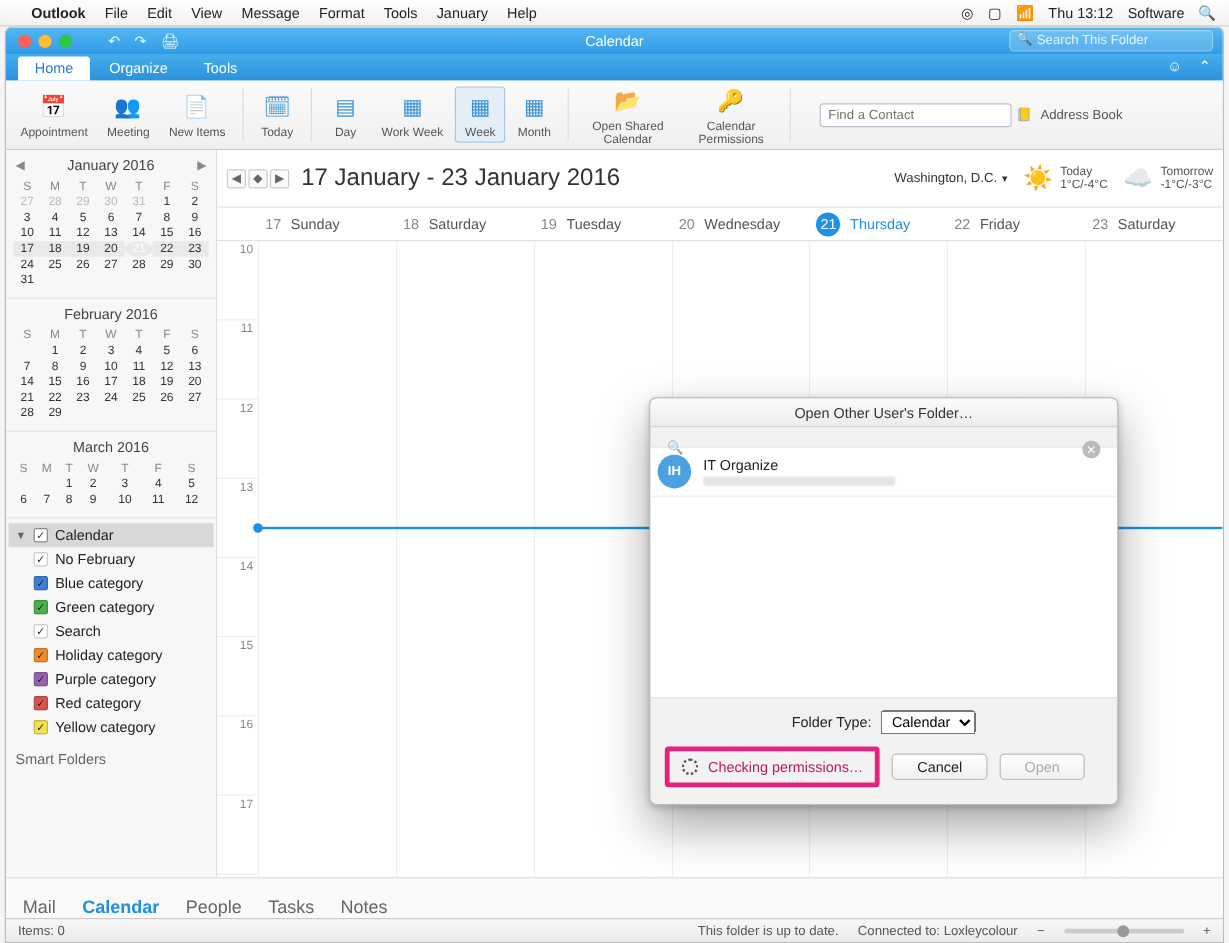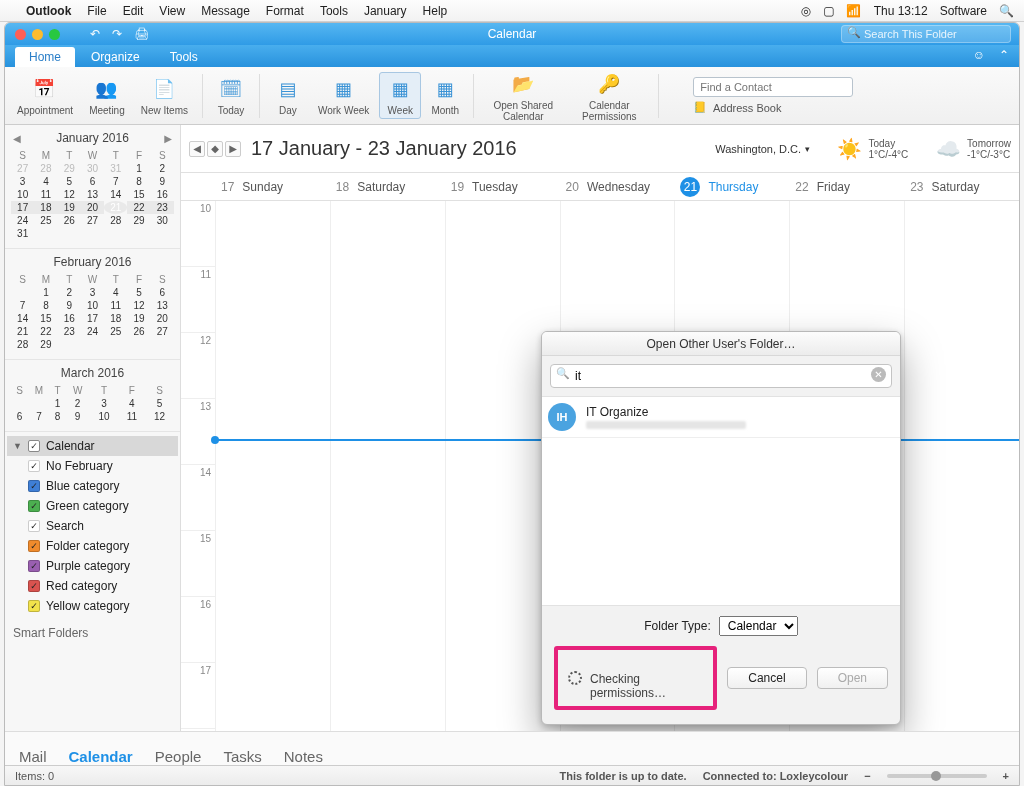--- a/index.html
+++ b/index.html
@@ -30,21 +30,21 @@
   .tabstrip .tab { padding: 3px 14px; font-size: 12px; cursor: default; border-radius: 3px 3px 0 0; }
   .tabstrip .tab.active { background: #fff; color: #2a7ec8; font-weight: 500; }
   .tabstrip .right-icons { position: absolute; right: 10px; top: 3px; display: flex; gap: 14px; }
 
   
   .ribbon { height: 58px; background: linear-gradient(#fafafa,#f0f0f0); border-bottom: 1px solid #ccc; display: flex; align-items: center; padding: 0 6px; gap: 4px; }
   .ribbon .grp { display: flex; flex-direction: column; align-items: center; padding: 2px 6px; gap: 2px; font-size: 10px; color: #555; cursor: default; }
   .ribbon .grp .ic { width: 28px; height: 28px; display: flex; align-items: center; justify-content: center; font-size: 18px; color: #3a93d6; }
   .ribbon .grp.sel { background: #e4eef7; border: 1px solid #a8c7e2; border-radius: 3px; }
   .ribbon .sep { width: 1px; height: 44px; background: #ddd; margin: 0 4px; }
-  .ribbon .contact-box { display: flex; flex-direction: column; gap: 4px; margin-left: 26px; }
+  .ribbon .contact-box { display: flex; gap: 4px; margin-left: 16px; }
   .ribbon .contact-box input { border: 1px solid #b8c3cd; border-radius: 3px; padding: 3px 6px; width: 160px; font-size: 11px; }
   .ribbon .ab { display: flex; align-items: center; gap: 6px; color: #555; font-size: 11px; }
 
   
   .mainarea { flex: 1; display: flex; overflow: hidden; }
   .sidebar { width: 176px; background: #f7f7f7; border-right: 1px solid #ddd; overflow-y: auto; display: flex; flex-direction: column; }
   .minical { padding: 4px 6px 8px; border-bottom: 1px solid #e5e5e5; }
   .minical .hdr { display: flex; align-items: center; justify-content: center; gap: 4px; font-size: 12px; font-weight: 500; color: #444; margin: 2px 0 4px; position: relative; }
   .minical .hdr .arrow { position: absolute; font-size: 10px; color: #888; cursor: default; }
   .minical .hdr .arrow.l { left: 2px; } .minical .hdr .arrow.r { right: 2px; }
@@ -61,21 +61,21 @@
   .catlist .chk { width: 12px; height: 12px; border: 1px solid #888; border-radius: 2px; display: inline-flex; align-items: center; justify-content: center; font-size: 9px; background: #fff; }
   .catlist .chk.c { color: #333; }
   .catlist .swatch { width: 12px; height: 12px; border-radius: 2px; border: 1px solid rgba(0,0,0,.2); display: inline-flex; align-items: center; justify-content: center; font-size: 9px; color: #222; }
   .smart { padding: 6px 8px; color: #666; }
 
   .contentcol { flex: 1; display: flex; flex-direction: column; background: #fff; position: relative; }
   .calhdr { height: 48px; border-bottom: 1px solid #e0e0e0; display: flex; align-items: center; padding: 0 8px; gap: 10px; position: relative; }
   .calhdr .nav { display: flex; gap: 2px; }
   .calhdr .nav span { width: 16px; height: 16px; border: 1px solid #ccc; background: #fafafa; border-radius: 2px; display: inline-flex; align-items: center; justify-content: center; font-size: 10px; color: #666; cursor: default; }
   .calhdr .range { font-size: 20px; font-weight: 500; color: #333; }
-  .calhdr .weather-wrap { margin-left: auto; display: flex; gap: 28px; align-items: center; }
+  .calhdr .weather-wrap { margin-left: auto; display: flex; gap: 13px; align-items: center; }
   .loc { display: flex; align-items: center; gap: 4px; font-size: 11px; color: #333; }
   .wday { display: flex; gap: 6px; align-items: center; font-size: 10px; color: #555; }
   .wday .big { font-size: 20px; }
 
   .dayrow { height: 28px; border-bottom: 1px solid #e0e0e0; display: grid; grid-template-columns: 34px repeat(7, 1fr); align-items: center; font-size: 12px; color: #555; }
   .dayrow .cell { display: flex; gap: 8px; align-items: center; padding-left: 6px; }
   .dayrow .cell .num { color: #888; }
   .dayrow .cell.today .num { background: #1e90e6; color: #fff; width: 20px; height: 20px; border-radius: 50%; display: inline-flex; align-items: center; justify-content: center; }
   .dayrow .cell.today .name { color: #1e90e6; font-weight: 500; }
 
@@ -84,43 +84,43 @@
   .grid .hour { height: 66px; border-bottom: 1px solid #eee; font-size: 10px; color: #888; text-align: right; padding: 2px 4px 0 0; }
   .grid .daycol { border-left: 1px solid #eee; }
   .nowline { position: absolute; left: 34px; right: 0; height: 2px; background: #1e90e6; top: 238px; }
   .nowline::before { content: ""; position: absolute; left: -4px; top: -3px; width: 8px; height: 8px; background: #1e90e6; border-radius: 50%; }
 
   .bottomtabs { height: 34px; border-top: 1px solid #ddd; display: flex; align-items: flex-end; gap: 22px; padding: 0 14px; font-size: 15px; color: #666; background: #fafafa; }
   .bottomtabs span { cursor: default; }
   .bottomtabs .active { color: #1e90e6; font-weight: 600; }
 
   .statusbar { height: 20px; background: linear-gradient(#f7f7f7,#ececec); border-top: 1px solid #ccc; display: flex; align-items: center; padding: 0 10px; font-size: 11px; color: #555; gap: 16px; }
-  .statusbar .right { margin-left: auto; display: flex; gap: 16px; align-items: center; font-weight: bold; }
+  .statusbar .right { margin-left: auto; display: flex; gap: 16px; align-items: center; }
   .zoom { width: 100px; height: 4px; background: #ccc; border-radius: 2px; position: relative; }
   .zoom::after { content: ""; width: 10px; height: 10px; background: #999; border-radius: 50%; position: absolute; top: -3px; left: 44px; }
 
   
-  .modal { position: absolute; top: 206px; left: 360px; width: 360px; background: #f2f2f2; border: 1px solid #b8b8b8; border-radius: 6px; box-shadow: 0 18px 40px rgba(0,0,0,.35), 0 2px 6px rgba(0,0,0,.2); overflow: hidden; }
+  .modal { position: absolute; top: 206px; left: 360px; width: 391px; background: #f2f2f2; border: 1px solid #b8b8b8; border-radius: 6px; box-shadow: 0 18px 40px rgba(0,0,0,.35), 0 2px 6px rgba(0,0,0,.2); overflow: hidden; }
   .modal .mtitle { height: 24px; display: flex; align-items: center; justify-content: center; background: linear-gradient(#fcfcfc,#ececec); border-bottom: 1px solid #d8d8d8; font-size: 12px; color: #333; }
   .modal .msearch { padding: 8px; position: relative; }
   .modal .msearch input { width: 100%; padding: 4px 24px 4px 24px; border: 1px solid #c4c4c4; border-radius: 4px; font-size: 12px; background: #fff; }
   .modal .msearch::before { content: "🔍"; position: absolute; left: 14px; top: 11px; font-size: 11px; opacity: .6; }
   .modal .msearch .clear { position: absolute; right: 14px; top: 11px; width: 15px; height: 15px; background: #bbb; color: #fff; border-radius: 50%; font-size: 10px; display: flex; align-items: center; justify-content: center; cursor: default; }
   .modal .results { background: #fff; border-top: 1px solid #e2e2e2; border-bottom: 1px solid #e2e2e2; height: 210px; overflow: auto; }
   .modal .result { display: flex; align-items: center; gap: 10px; padding: 6px 6px; border-bottom: 1px solid #eee; }
   .modal .result.sel { background: #eaeaea; }
   .modal .avatar { width: 28px; height: 28px; border-radius: 50%; display: flex; align-items: center; justify-content: center; color: #fff; font-size: 11px; font-weight: 600; }
   .modal .rtext { display: flex; flex-direction: column; }
   .modal .rtext .sub { width: 160px; height: 8px; background: #e5e5e5; border-radius: 2px; margin-top: 2px; filter: blur(1px); }
   .modal .ftrow { display: flex; align-items: center; justify-content: center; gap: 8px; padding: 10px 0 6px; font-size: 12px; }
   .modal .ftrow select { font-size: 12px; padding: 1px 4px; }
   .modal .btnrow { display: flex; align-items: center; gap: 10px; padding: 4px 12px 14px; font-size: 12px; }
   .modal .btn { padding: 3px 20px; border: 1px solid #bcbcbc; background: linear-gradient(#fff,#f0f0f0); border-radius: 4px; font-size: 12px; cursor: default; }
   .modal .btn.disabled { color: #aaa; }
-  .modal .checking { display: flex; align-items: center; gap: 8px; color: #404040; flex: 1; margin-top: 16px; }
+  .modal .checking { display: flex; align-items: center; gap: 8px; color: #be185d; flex: 1; }
   .spinner { width: 14px; height: 14px; border: 2px dotted #555; border-radius: 50%; animation: none; }
   .highlight-box { border: 4px solid #e6227b; border-radius: 3px; padding: 6px 10px; display: flex; align-items: center; gap: 8px; }
   .modal .btnrow .right { display: flex; gap: 10px; }
 
 </style>
 </head>
 <body>
 
 <div class="mac-menubar">
   <span class="apple"></span>
@@ -429,21 +429,21 @@
     <span>Green category</span>
             </div>
             <div class="row">
               <span style="width:9px"></span>
     <span class="swatch" style="background:#ffffff">✓</span>
     <span>Search</span>
             </div>
             <div class="row">
               <span style="width:9px"></span>
     <span class="swatch" style="background:#f08b2c">✓</span>
-    <span>Folder category</span>
+    <span>Holiday category</span>
             </div>
             <div class="row">
               <span style="width:9px"></span>
     <span class="swatch" style="background:#9a5fb0">✓</span>
     <span>Purple category</span>
             </div>
             <div class="row">
               <span style="width:9px"></span>
     <span class="swatch" style="background:#d9534f">✓</span>
     <span>Red category</span>
@@ -537,21 +537,20 @@
           <div class="daycol"></div>
           <div class="daycol"></div>
           <div class="daycol"></div>
           <div class="daycol"></div>
         <div class="nowline"></div>
       </div>
 
       <div class="modal">
         <div class="mtitle">Open Other User's Folder…</div>
         <div class="msearch">
-          <input value="it" style="">
           <div class="clear">✕</div>
         </div>
         <div class="results" id="dlgresults">
             <div class="result">
               <div class="avatar" style="background:#4aa3e0">IH</div>
     <div class="rtext">
                 <div>IT Organize</div>
                 <div class="sub"></div>
               </div>
             </div>

